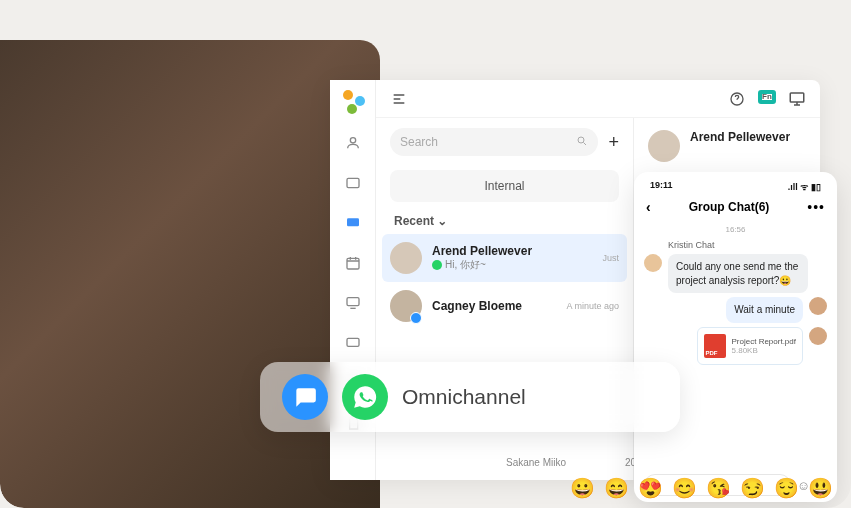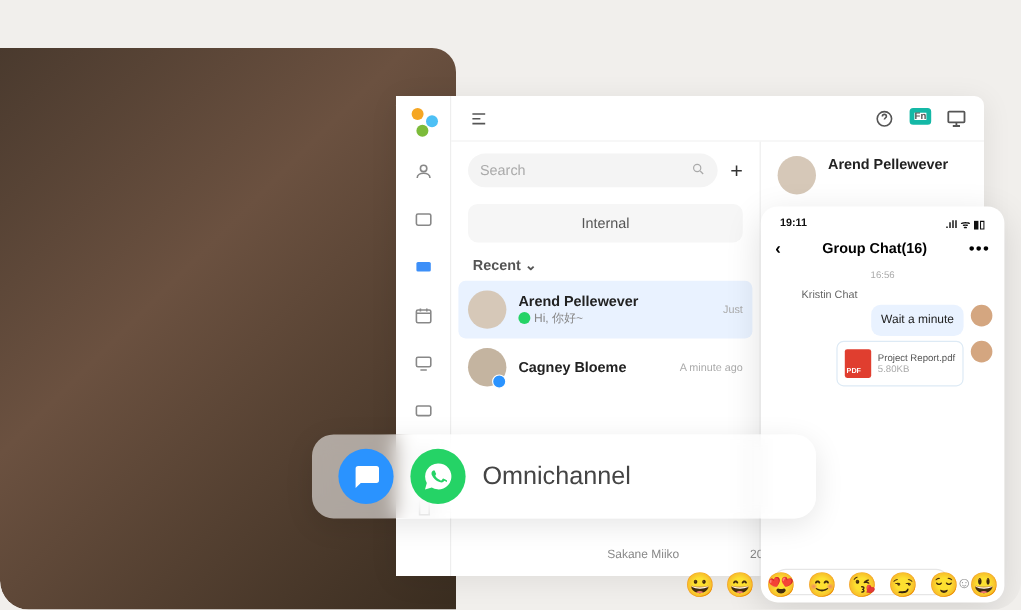--- a/index.html
+++ b/index.html
@@ -315,26 +315,30 @@
 
 <div class="phone">
   <div class="phone-status">
     <span>19:11</span>
     <span>
       <span>.ıll</span> <span>ᯤ</span> <span>▮▯</span>
     </span>
   </div>
   <div class="phone-header">
     <div class="phone-back">‹</div>
-    <div class="phone-title">Group Chat(16)</div>
+    <div class="phone-title">Group Chat(6)</div>
     <div class="dots">•••</div>
   </div>
   <div class="phone-time-mid">16:56</div>
 
   <div class="sender-name">Kristin Chat</div>
+  <div class="msg-row">
+    <div class="msg-avatar"></div>
+    <div class="bubble">Could any one send me the project analysis report?😀</div>
+  </div>
 
   <div class="msg-row right">
     <div class="bubble brite">Wait a minute</div>
     <div class="msg-avatar b"></div>
   </div>
 
   <div class="msg-row right">
     <div class="file-bubble">
       <div class="pdf-icon"></div>
       <div>

